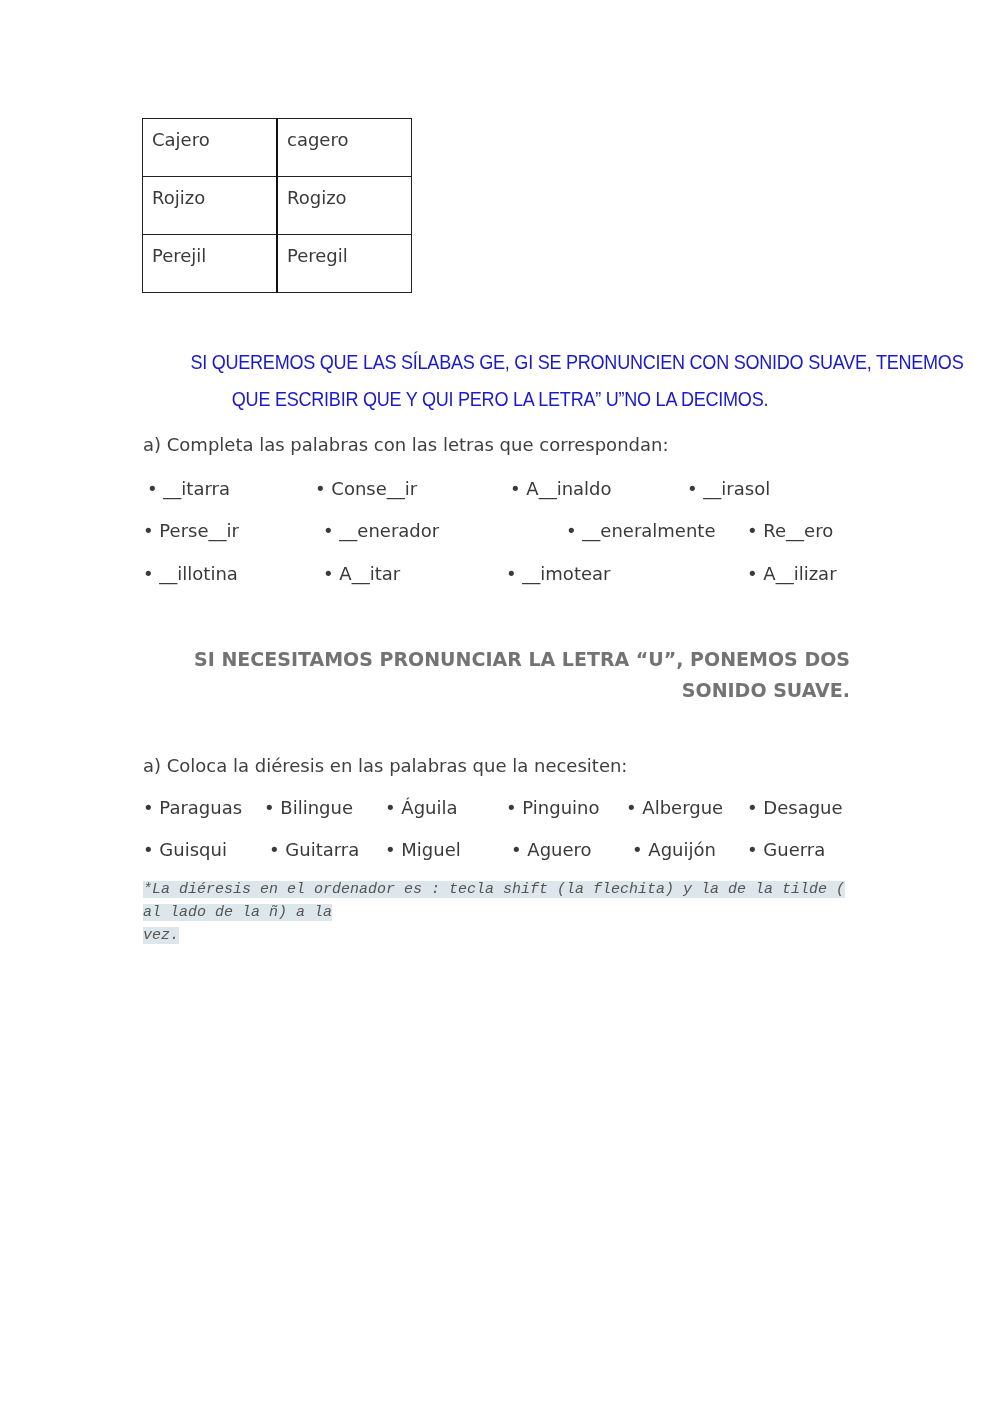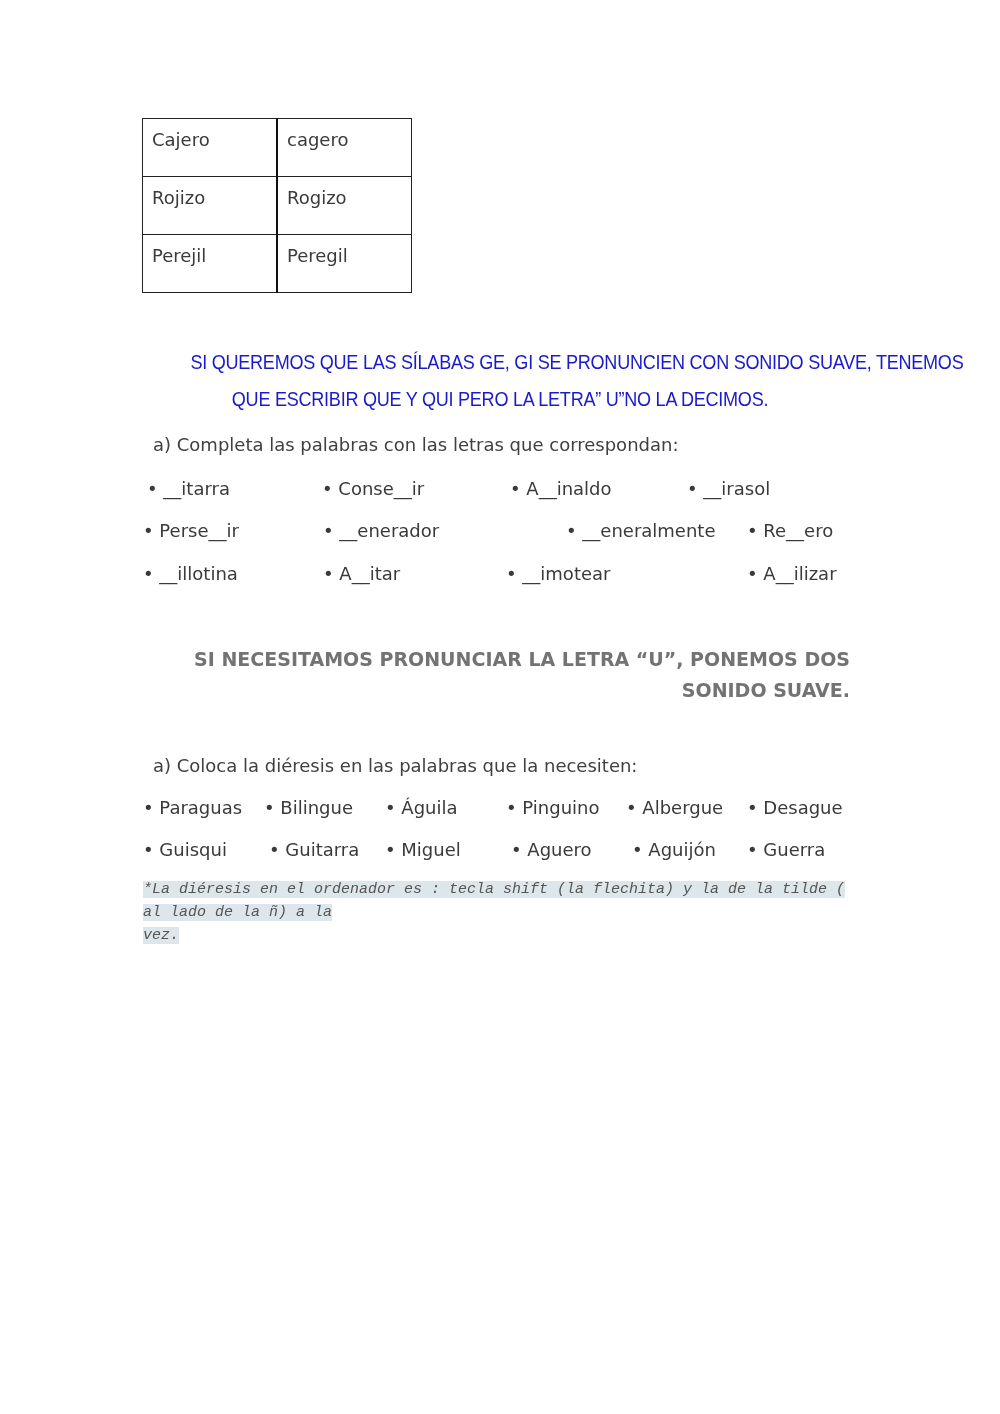--- a/index.html
+++ b/index.html
@@ -9,21 +9,21 @@
   table.words { position: absolute; left: 142px; top: 118px; border-collapse: collapse;
                 width: 270px; }
   table.words td { border: 1.5px solid #222; width: 131px; height: 58px; vertical-align: top;
                    padding: 10px 0 0 9px; box-sizing: border-box; font-size: 18px; color: #3a3a3a;
                    font-family: "DejaVu Sans", sans-serif; }
   table.words td:first-child { border-right: 2px solid #111; }
   .rule1 { left: 140px; width: 720px; text-align: center; color: #1a1aca;
            font-family: "Liberation Sans", sans-serif; font-size: 21px; line-height: 37px;
            letter-spacing: -0.3px; transform: scaleX(0.86); transform-origin: center top; top: 343px; }
   .rule1 span { display: block; white-space: nowrap; }
-  .instr { left: 143px; font-size: 18px; color: #404040; white-space: nowrap; margin-left: 10px; }
+  .instr { left: 143px; font-size: 18px; color: #404040; white-space: nowrap; }
   .item { position: absolute; font-size: 18px; color: #3a3a3a; white-space: nowrap; }
   .rule2 { left: 150px; width: 700px; text-align: right; color: #737373; font-weight: bold;
            font-size: 19px; line-height: 31px; top: 644px; }
   .rule2 span { display: block; white-space: nowrap; }
   .note { left: 143px; top: 878px; width: 715px; font-size: 15px; font-style: italic; color: #555;
           line-height: 23px; font-family: Liberation Mono, monospace; }
   .note .hl { background: #dde6ea; }
 </style>
 </head>
 <body>
@@ -47,21 +47,21 @@
 
 <div class="abs rule1">
   <span>SI QUEREMOS QUE LAS SÍLABAS GE, GI SE PRONUNCIEN CON SONIDO SUAVE, TENEMOS</span>
   <span>QUE ESCRIBIR QUE Y QUI PERO LA LETRA” U”NO LA DECIMOS.</span>
 </div>
 
 <div class="abs instr" style="top:434px">a) Completa las palabras con las letras que correspondan:</div>
 
 <div>
   <span class="item" style="left:147px;top:478px">• __itarra</span>
-  <span class="item" style="left:322px;top:478px">• Conse__ir</span>
+  <span class="item" style="left:315px;top:478px">• Conse__ir</span>
   <span class="item" style="left:510px;top:478px">• A__inaldo</span>
   <span class="item" style="left:687px;top:478px">• __irasol</span>
 
   <span class="item" style="left:143px;top:520px">• Perse__ir</span>
   <span class="item" style="left:323px;top:520px">• __enerador</span>
   <span class="item" style="left:566px;top:520px">• __eneralmente</span>
   <span class="item" style="left:747px;top:520px">• Re__ero</span>
 
   <span class="item" style="left:143px;top:563px">• __illotina</span>
   <span class="item" style="left:323px;top:563px">• A__itar</span>

